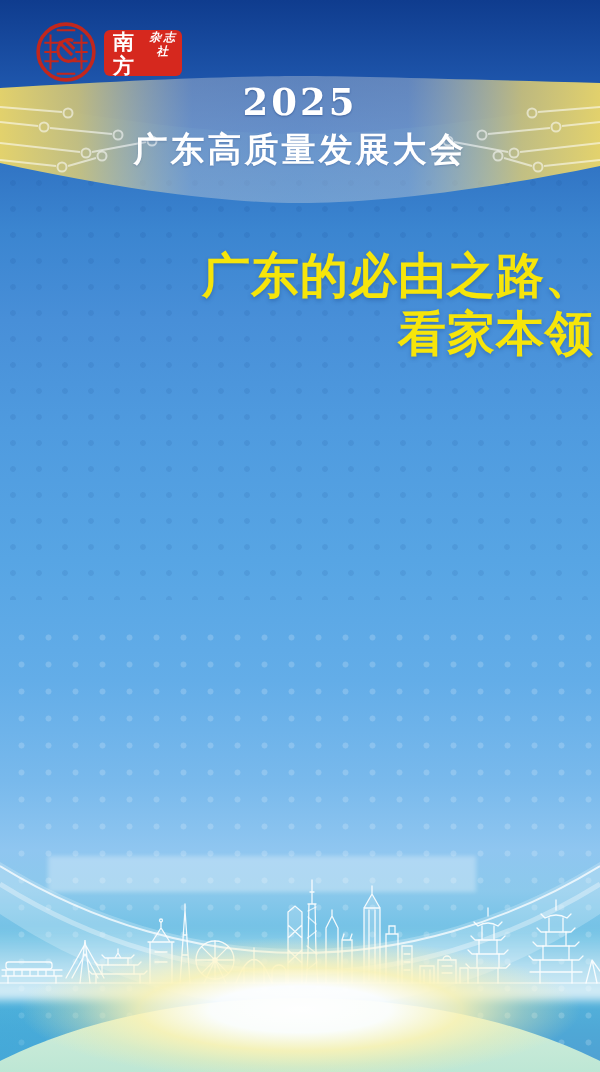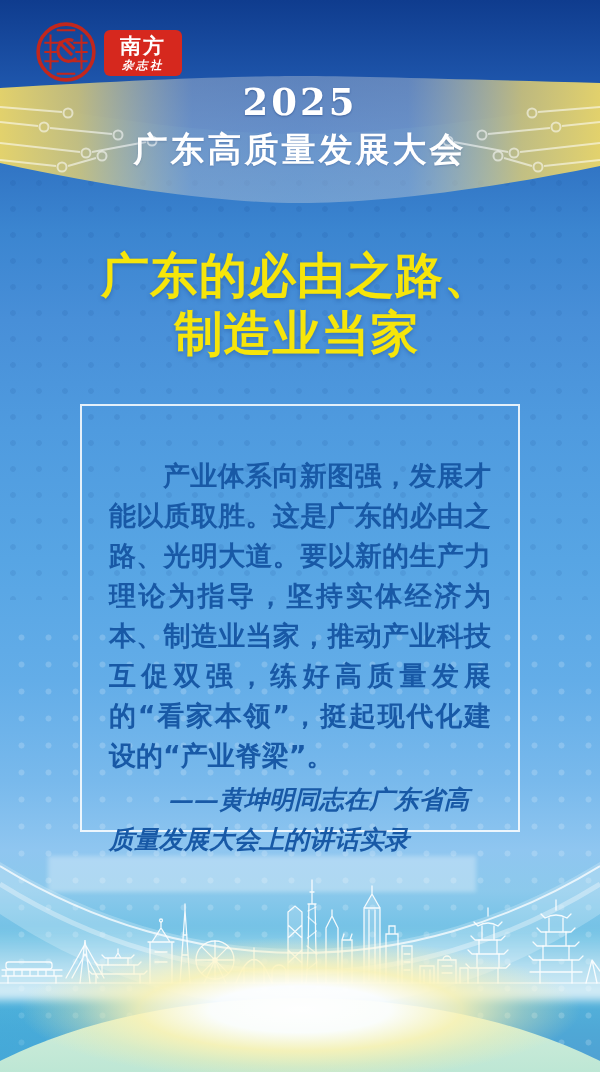--- a/index.html
+++ b/index.html
@@ -22,36 +22,36 @@
   .dots-lower{
     position:absolute;left:0;right:0;top:620px;height:452px;pointer-events:none;
     background-image:radial-gradient(rgba(255,255,255,.18) 2.6px,transparent 3.4px);
     background-size:27px 27px;background-position:8px 4px;
   }
   .header-art{position:absolute;left:0;top:0;width:600px;height:230px;}
   .logo{position:absolute;left:34px;top:20px;display:flex;align-items:flex-start;gap:6px;z-index:5;}
   .seal{width:64px;height:64px;}
   .logo-box{
     margin-top:10px;width:78px;height:46px;background:#d6281e;border-radius:6px;
-    color:#fff;text-align:center;display:flex;flex-direction:column;justify-content:center;
+    color:#fff;text-align:center;display:flex;justify-content:space-between;
   }
   .logo-name{font-family:"DejaVu Serif",serif;font-weight:bold;font-size:21px;line-height:24px;letter-spacing:2px;}
   .logo-sub{font-size:11.5px;line-height:14px;letter-spacing:2.5px;font-weight:bold;font-style:italic;}
   .year{
     position:absolute;left:0;right:0;top:80px;text-align:center;z-index:4;
     color:#fff;font-family:"DejaVu Serif",serif;font-weight:bold;font-size:37px;letter-spacing:3px;
     text-shadow:0 1px 2px rgba(10,40,100,.4);
   }
   .conf{
     position:absolute;left:0;right:0;top:127px;text-align:center;z-index:4;
     color:#fff;font-weight:800;font-size:34px;letter-spacing:3px;
     text-shadow:0 1px 2px rgba(60,90,140,.35);
   }
   .headline{
-    position:absolute;left:0;right:6px;top:246px;text-align:center;z-index:4;
+    position:absolute;left:0;right:6px;top:246px;text-align:right;z-index:4;
     color:#f6e50a;font-family:"DejaVu Serif",serif;font-weight:bold;
     font-size:48px;line-height:58px;letter-spacing:1px;
     text-shadow:0 2px 4px rgba(20,60,130,.35);
   }
   .quote-box{
     position:absolute;left:80px;top:404px;width:440px;height:428px;box-sizing:border-box;
     border:2px solid rgba(255,255,255,.85);padding:50px 27px 0;z-index:4;
   }
   .quote-body{
     margin:0;font-size:27px;font-weight:700;line-height:40px;color:#1859a6;
@@ -166,27 +166,23 @@
       <div class="logo-name">南方</div>
       <div class="logo-sub">杂志社</div>
     </div>
   </div>
 
   <div class="year">2025</div>
   <div class="conf">广东高质量发展大会</div>
 
   <div class="headline">
     <div>广东的必由之路、</div>
-    <div>制造业当家</div>
+    <div>看家本领</div>
   </div>
 
-  <div class="quote-box">
-    <p class="quote-body">产业体系向新图强，发展才能以质取胜。这是广东的必由之路、光明大道。要以新的生产力理论为指导，坚持实体经济为本、制造业当家，推动产业科技互促双强，练好高质量发展的“看家本领”，挺起现代化建设的“产业脊梁”。</p>
-    <p class="quote-attr">——黄坤明同志在广东省高质量发展大会上的讲话实录</p>
-  </div>
 
   <div class="white-band"></div>
   <div class="cyan-corner"></div>
 
   <svg class="swoosh" viewBox="0 0 600 222" xmlns="http://www.w3.org/2000/svg">
     <path d="M0,12 C190,128 410,128 600,12 L600,64 C410,190 190,190 0,64 Z" fill="rgba(225,243,252,.28)"></path>
     <path d="M0,16 C190,132 410,132 600,16" stroke="rgba(255,255,255,.75)" stroke-width="2" fill="none"></path>
     <path d="M0,34 C190,152 410,152 600,34" stroke="rgba(255,255,255,.35)" stroke-width="5" fill="none"></path>
   </svg>
 

